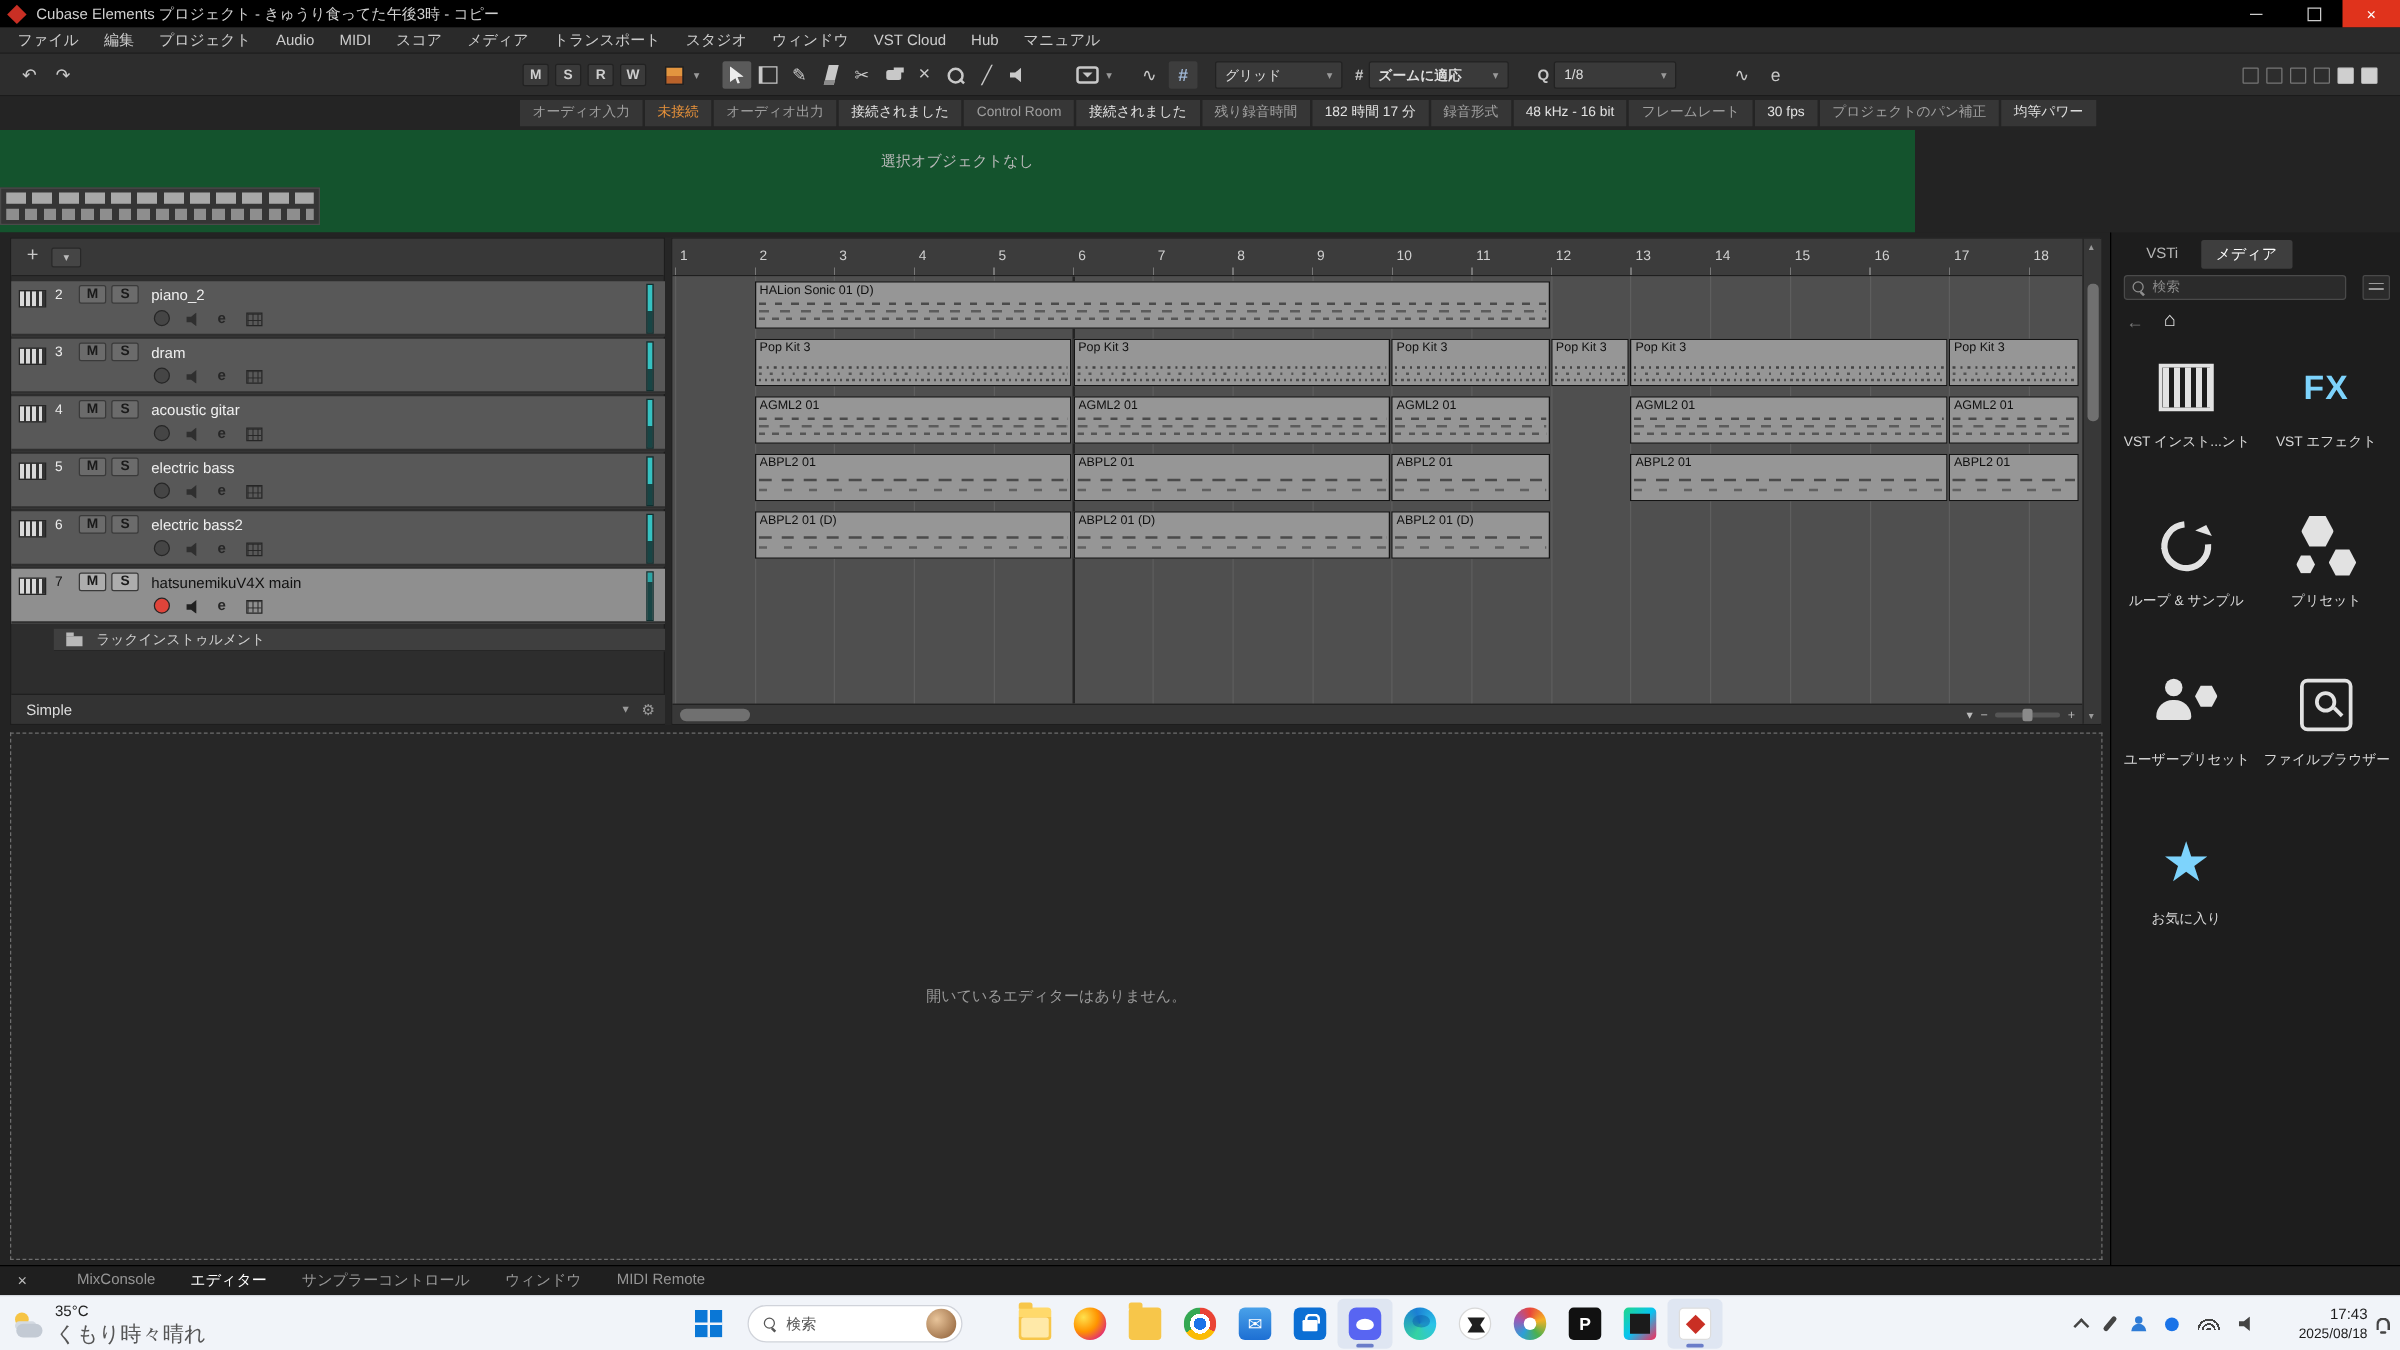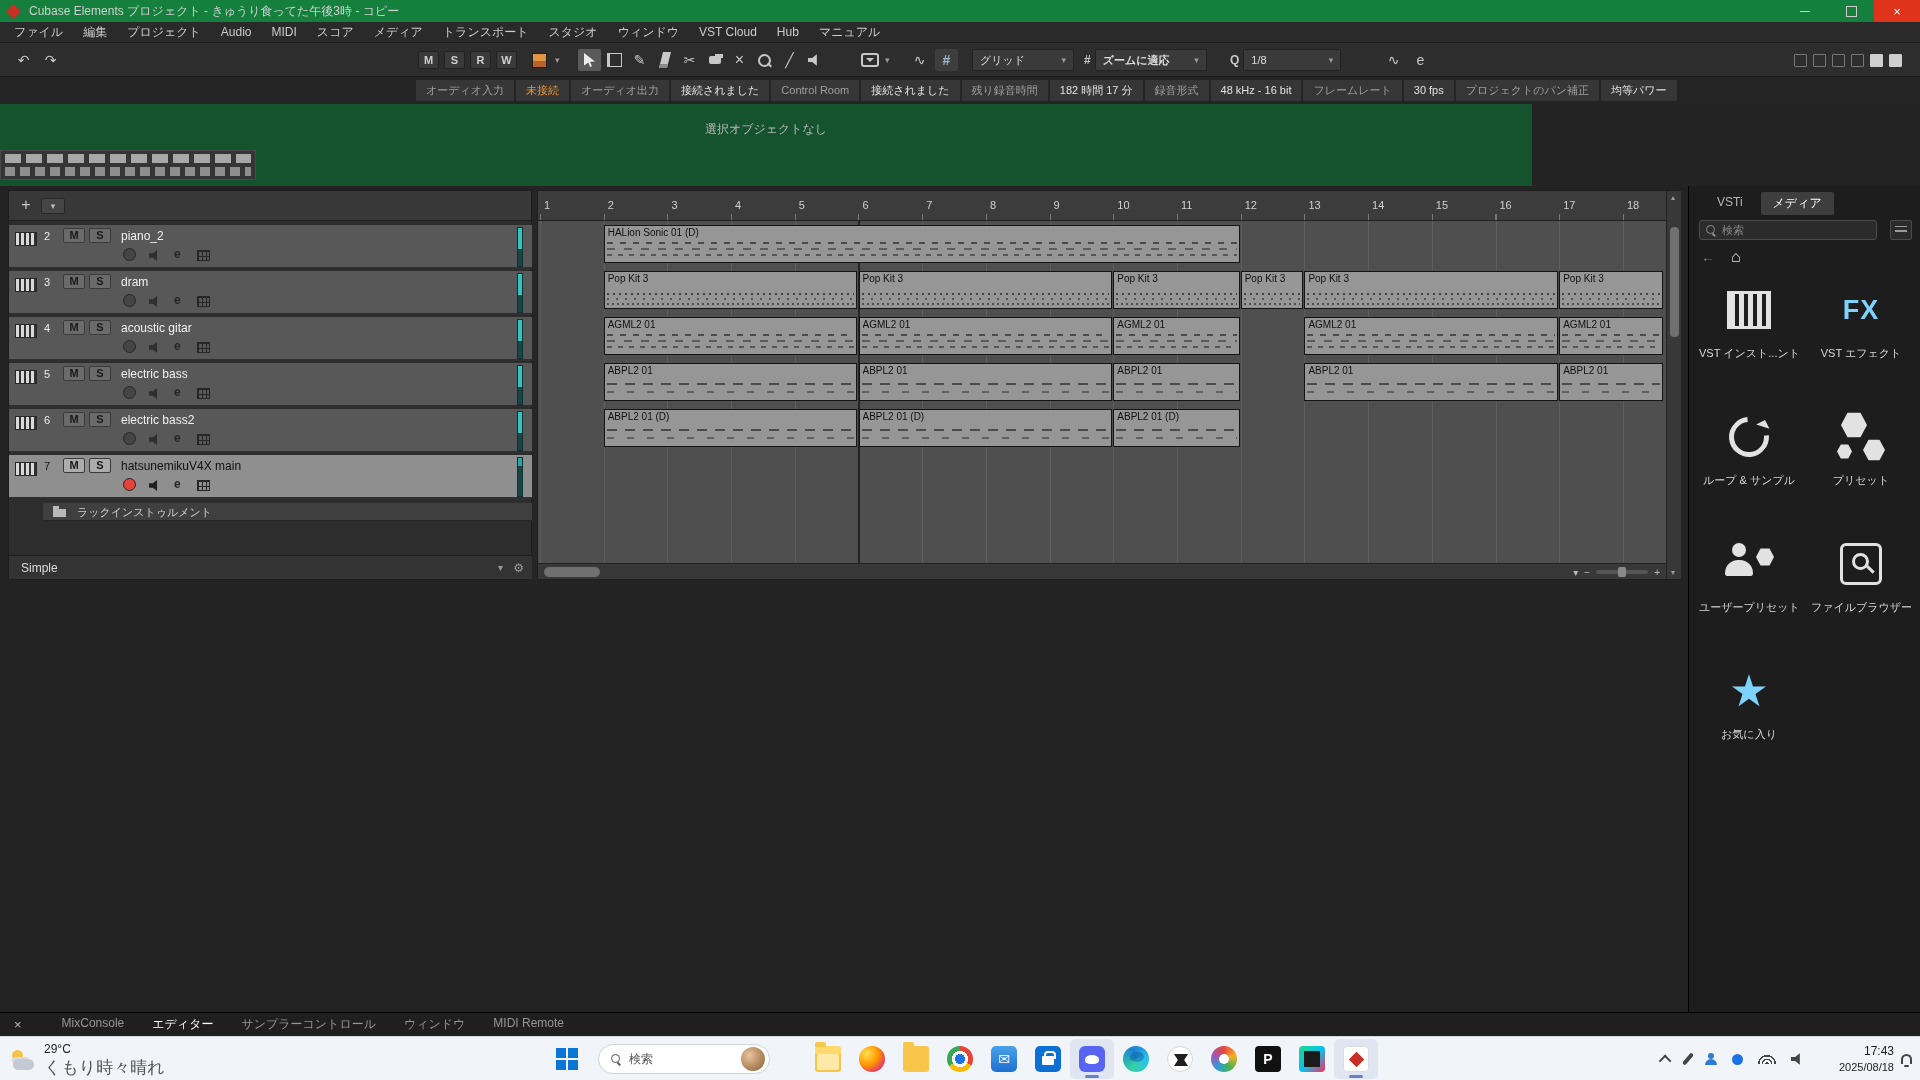--- a/index.html
+++ b/index.html
@@ -3,21 +3,21 @@
 <meta charset="utf-8">
 <style>
   *{box-sizing:border-box;margin:0;padding:0;}
   html,body{width:1920px;height:1080px;overflow:hidden;background:#232323;
     font-family:"Liberation Sans","DejaVu Sans",sans-serif;}
   button{background:none;border:none;font:inherit;color:inherit;padding:0;}
   input{outline:none;}
   #app{position:relative;width:1920px;height:1080px;}
 
   
-  .titlebar{position:absolute;top:0;left:0;width:1920px;height:22px;background:#15803d;
+  .titlebar{position:absolute;top:0;left:0;width:1920px;height:22px;background:#000000;
     display:flex;align-items:center;color:#cfcfcf;font-size:12px;}
   .tb-appicon{width:11px;height:11px;background:#c92f24;transform:rotate(45deg);margin:0 10px 0 8px;flex:none;}
   .tb-title{white-space:nowrap;}
   .wc-group{margin-left:auto;display:flex;height:22px;}
   .wc{width:46px;height:22px;display:flex;align-items:center;justify-content:center;color:#ccc;}
   .wc-min::before{content:"";width:10px;height:1px;background:#ccc;}
   .wc-max::before{content:"";width:9px;height:9px;border:1px solid #ccc;}
   .wc-close{background:#e0331c;color:#fff;font-size:13px;}
   .wc-close::before{content:"×";}
 
@@ -701,20 +701,23 @@
           <span class="z-plus"></span>
         </div>
       </div>
       <div class="vscroll">
         <span class="v-up"></span>
         <div class="vthumb"></div>
         <span class="v-dn"></span>
       </div>
     </div>
 
+    <div class="editor">
+      <span class="editor-text">開いているエディターはありません。</span>
+    </div>
 
     <div class="rp">
       <div id="rp-tabs">
 
       <div class="rp-tab">VSTi</div>
           <div class="rp-tab active">メディア</div>
         </div>
       <div class="rp-search">
         <span class="mag"></span>
         <input placeholder="検索" style="">
@@ -779,21 +782,21 @@
         <div class="b-tab">サンプラーコントロール</div>
         <div class="b-tab">ウィンドウ</div>
         <div class="b-tab">MIDI Remote</div>
       </div>
   </div>
 
   <div class="taskbar">
     <div class="weather">
       <span class="wx-icon"></span>
       <span>
-        <div class="wx-temp">29°C</div>
+        <div class="wx-temp">35°C</div>
         <div class="wx-desc">くもり時々晴れ</div>
       </span>
     </div>
     <button class="start"></button>
     <div class="tb-search">
       <span class="mag"></span>
       <input placeholder="検索" style="">
       <span class="search-avatar"></span>
     </div>
     <div id="tb-apps">

